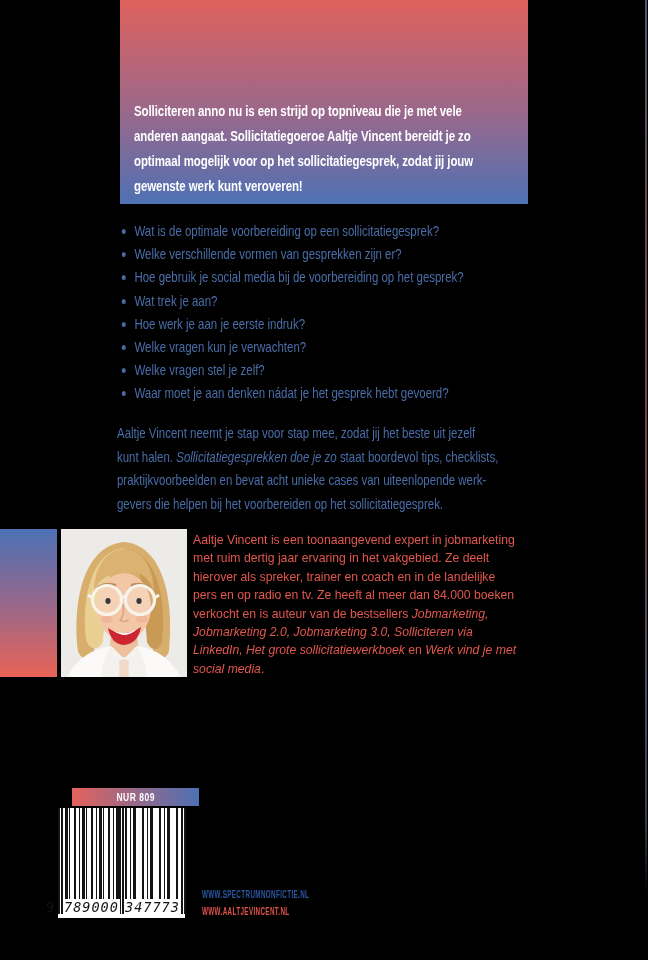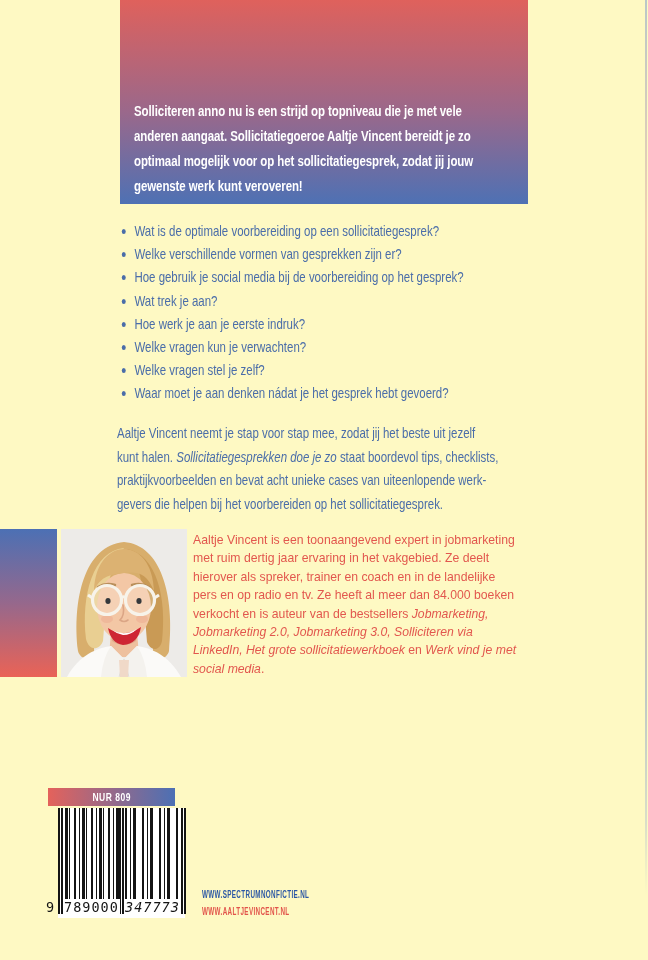--- a/index.html
+++ b/index.html
@@ -1,19 +1,19 @@
 <!DOCTYPE html>
 <html><head>
 <meta charset="utf-8">
 <style>
   html,body{margin:0;padding:0;background:#ffffff;}
   .page{
     position:relative;
     width:648px;height:960px;
-    background:#fef9c3;
+    background:#000000;
     overflow:hidden;
     font-family:"Liberation Sans","DejaVu Sans",sans-serif;
   }
   
   .banner{
     position:absolute;left:120px;top:0;width:408px;height:204px;
     background:linear-gradient(180deg,#DF615C 0%,#9A688B 55%,#4E71B4 100%);
   }
   .banner-text{
     position:absolute;left:14px;bottom:5px;width:480px;
@@ -51,21 +51,21 @@
     position:absolute;left:61px;top:529px;width:126px;height:148px;
   }
   .bio{
     position:absolute;left:193px;top:531px;width:400px;
     transform:scaleX(0.94);transform-origin:0 0;
     white-space:pre-line;
     color:#E2574E;font-size:13px;line-height:18.4px;
   }
   
   .nur-badge{
-    position:absolute;left:48px;top:788px;width:127px;height:18px;
+    position:absolute;left:72px;top:788px;width:127px;height:18px;
     background:linear-gradient(90deg,#E4625B 0%,#8F6A8E 55%,#4C70B4 100%);
     display:flex;align-items:center;justify-content:center;
   }
   .nur-text{
     color:#fff;font-size:10px;font-weight:bold;letter-spacing:0.6px;
     transform:scaleX(0.85);
   }
   .barcode{position:absolute;left:58px;top:808px;width:127px;height:110px;background:#fff;}
   .bars{
     position:absolute;left:4px;top:0;width:119px;height:94px;
@@ -83,21 +83,21 @@
   .guard.g-right{left:123px;}
   .guard.g-right2{left:126px;}
   .isbn{
     position:absolute;top:91px;
     color:#141414;background:#ffffff;
     font-family:"DejaVu Sans Mono","Liberation Mono",monospace;
     font-size:13.5px;letter-spacing:1px;line-height:16px;
     padding:0 1px;
   }
   .isbn.lead{left:-13px;background:transparent;}
-  .isbn.grp1{left:5px;}
+  .isbn.grp1{left:5px;font-style:italic;}
   .isbn.grp2{left:66px;font-style:italic;}
   
   .url{
     position:absolute;left:202px;
     transform:scaleX(0.60);transform-origin:0 0;
     font-size:10.5px;font-weight:bold;letter-spacing:0.6px;white-space:nowrap;
   }
   .url.pub{top:888px;color:#2B57A5;}
   .url.auth{top:905px;color:#E2544B;}
   

